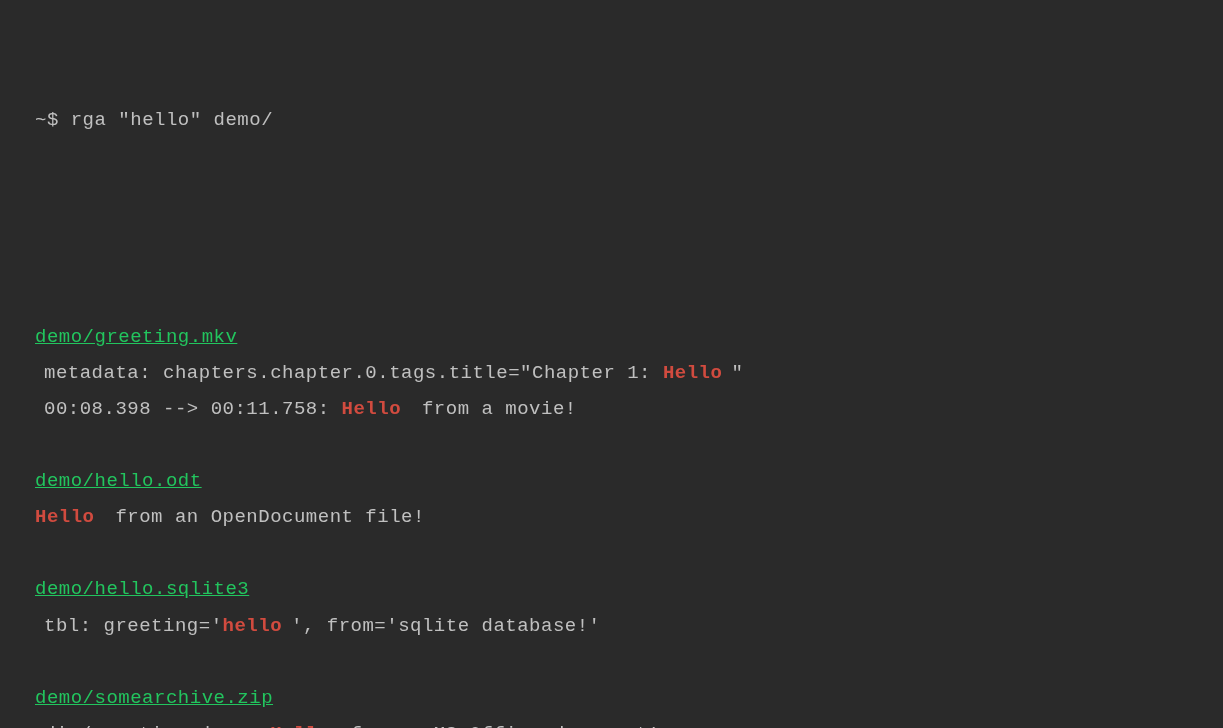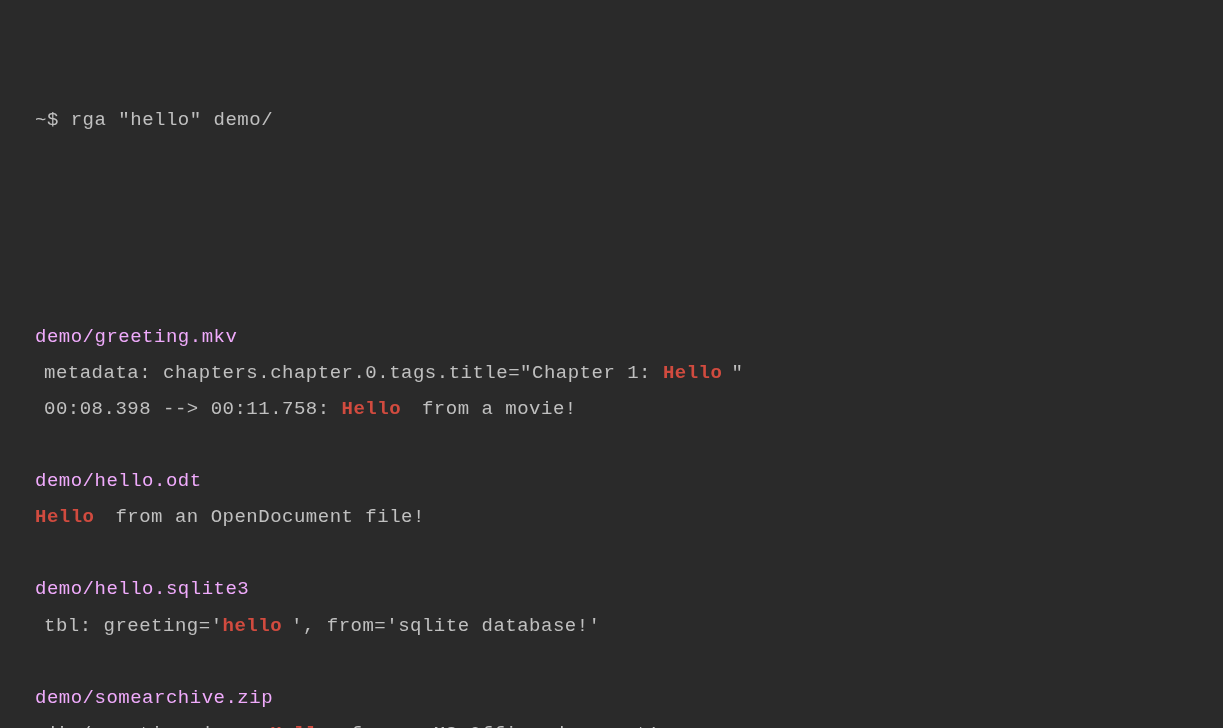--- a/index.html
+++ b/index.html
@@ -18,21 +18,22 @@
       min-height: 728px;
       letter-spacing: 0.5px;
     }
     .terminal {
       white-space: pre-wrap;
     }
     .prompt-line {
       color: #c0c0c0;
     }
     .filename {
-      color: #f0abfc;
+      color: #22c55e;
+      text-decoration: underline;
     }
     .highlight {
       color: #d14b3f;
       font-weight: bold;
       text-align: center;
     }
     .text {
       color: #c0c0c0;
       margin-left: 9px;
     }

